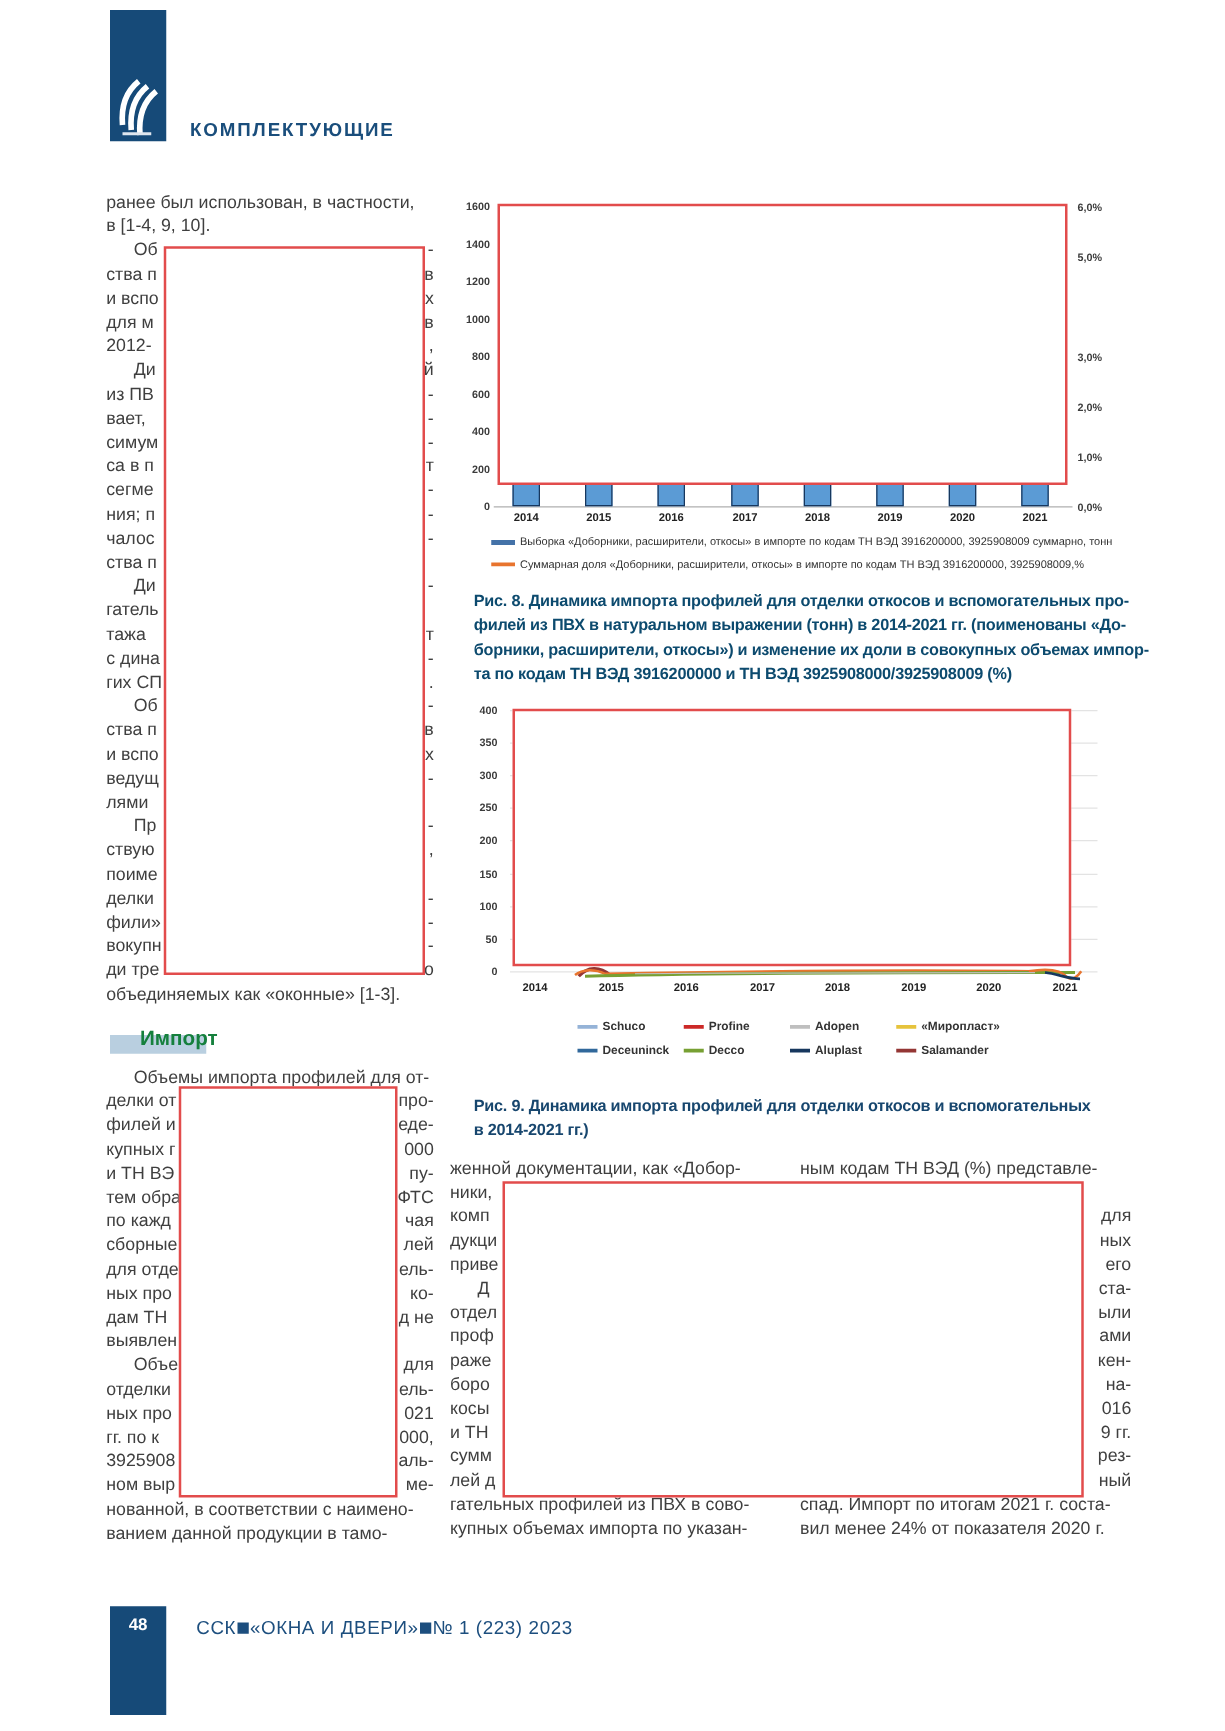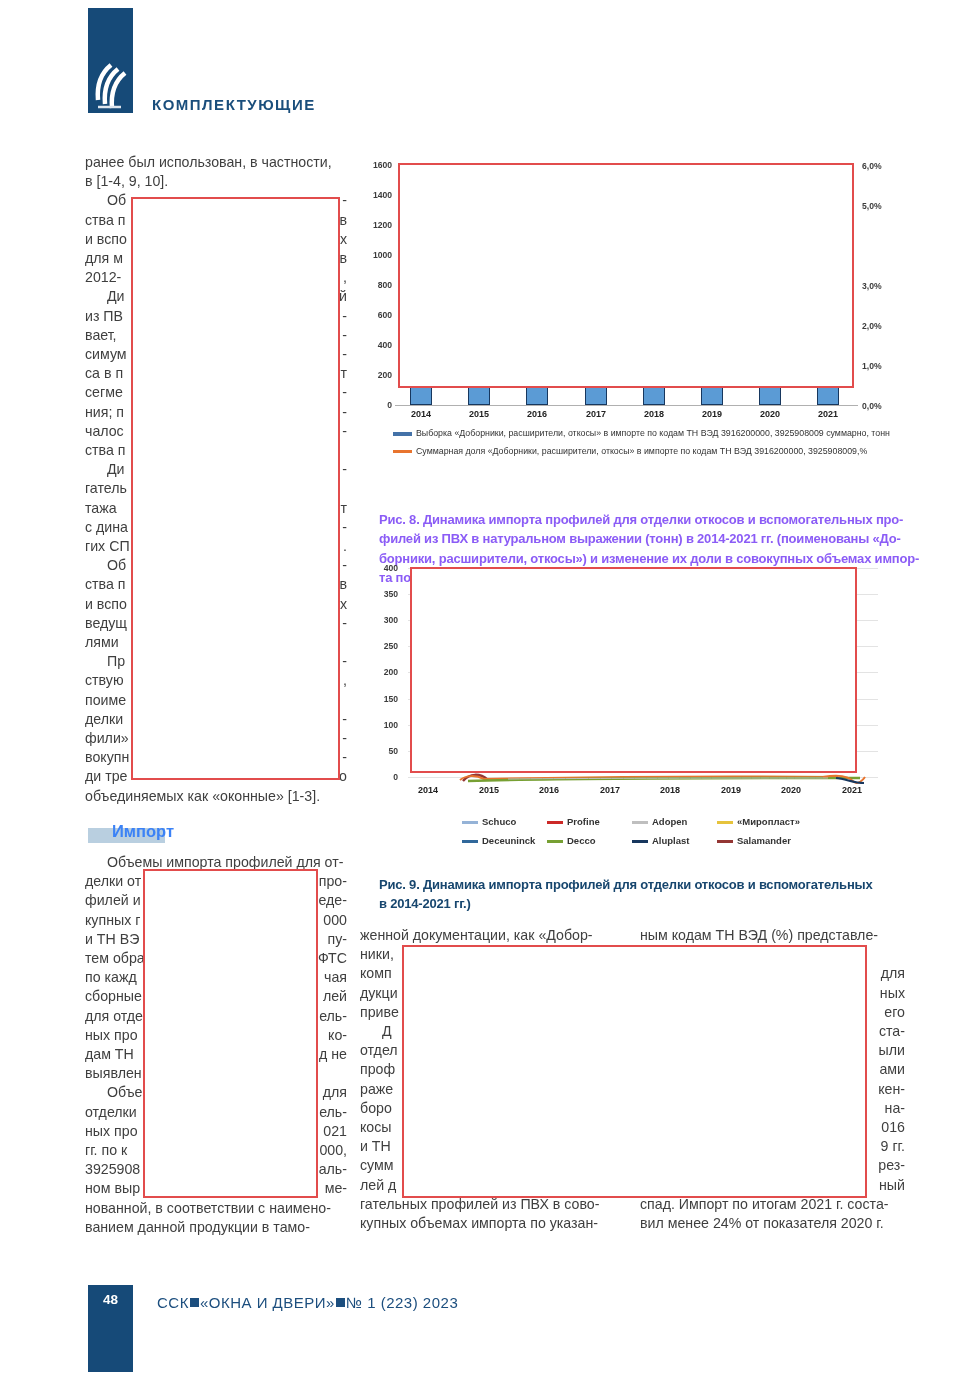--- a/index.html
+++ b/index.html
@@ -344,21 +344,21 @@
       </div>
       <div class="body-line" style="left: 640px; top: 1194.8px; width: 265px;">
         <span class="lfrag">спад. Импорт по итогам 2021 г. соста-</span>
       </div>
       <div class="body-line" style="left: 640px; top: 1214px; width: 265px;">
         <span class="lfrag">вил менее 24% от показателя 2020 г.</span>
       </div>
     </div>
 
   <div class="abs" style="left:88px;top:828px;width:77px;height:15px;background:#b9cfe0;"></div>
-  <div class="abs" style="left:112px;top:822px;font-size:16.5px;font-weight:700;color:#3b82f6;">Импорт</div>
+  <div class="abs" style="left:112px;top:822px;font-size:16.5px;font-weight:700;color:#15803d;">Импорт</div>
 
   <div id="chart1">
       <div class="tick-label" style="left: 352px; top: 160px; width: 40px; text-align: right;">1600</div>
       <div class="tick-label" style="left: 352px; top: 190px; width: 40px; text-align: right;">1400</div>
       <div class="tick-label" style="left: 352px; top: 220px; width: 40px; text-align: right;">1200</div>
       <div class="tick-label" style="left: 352px; top: 250px; width: 40px; text-align: right;">1000</div>
       <div class="tick-label" style="left: 352px; top: 280px; width: 40px; text-align: right;">800</div>
       <div class="tick-label" style="left: 352px; top: 310px; width: 40px; text-align: right;">600</div>
       <div class="tick-label" style="left: 352px; top: 340px; width: 40px; text-align: right;">400</div>
       <div class="tick-label" style="left: 352px; top: 370px; width: 40px; text-align: right;">200</div>
@@ -385,21 +385,21 @@
       <div class="xtick-label" style="left: 690px; top: 409px;">2019</div>
       <div class="bar" style="left: 759px; top: 372px; width: 22px; height: 33px; background: rgb(91, 155, 213);"></div>
       <div class="xtick-label" style="left: 748px; top: 409px;">2020</div>
       <div class="bar" style="left: 817px; top: 372px; width: 22px; height: 33px; background: rgb(91, 155, 213);"></div>
       <div class="xtick-label" style="left: 806px; top: 409px;">2021</div>
     </div>
   <div id="chart1-legend">
       <div class="legend1-row" style="left: 393px; top: 428px;"><span class="lgd-marker" style="width: 19px; height: 4px; background: rgb(68, 114, 168);"></span><span>Выборка «Доборники, расширители, откосы» в импорте по кодам ТН ВЭД 3916200000, 3925908009 суммарно, тонн</span></div>
       <div class="legend1-row" style="left: 393px; top: 446px;"><span class="lgd-marker" style="width: 19px; height: 3px; background: rgb(232, 116, 46);"></span><span>Суммарная доля «Доборники, расширители, откосы» в импорте по кодам ТН ВЭД 3916200000, 3925908009,%</span></div>
     </div>
-  <div id="caption8" class="abs" style="left:379px;top:471px;color:#8b5cf6;margin-top:39px;">
+  <div id="caption8" class="abs" style="left:379px;top:471px;color:#0c4a6e;">
       <div class="caption-line" style="position: relative;">Рис. 8. Динамика импорта профилей для отделки откосов и вспомогательных про-</div>
       <div class="caption-line" style="position: relative;">филей из ПВХ в натуральном выражении (тонн) в 2014-2021 гг. (поименованы «До-</div>
       <div class="caption-line" style="position: relative;">борники, расширители, откосы») и изменение их доли в совокупных объемах импор-</div>
       <div class="caption-line" style="position: relative;">та по кодам ТН ВЭД 3916200000 и ТН ВЭД 3925908000/3925908009 (%)</div>
     </div>
 
   <div id="chart2">
       <div class="tick-label" style="left: 360px; top: 563px; width: 38px; text-align: right;">400</div>
       <div class="gridline" style="left: 408px; top: 568px; width: 470px;"></div>
       <div class="tick-label" style="left: 360px; top: 589.1px; width: 38px; text-align: right;">350</div>

